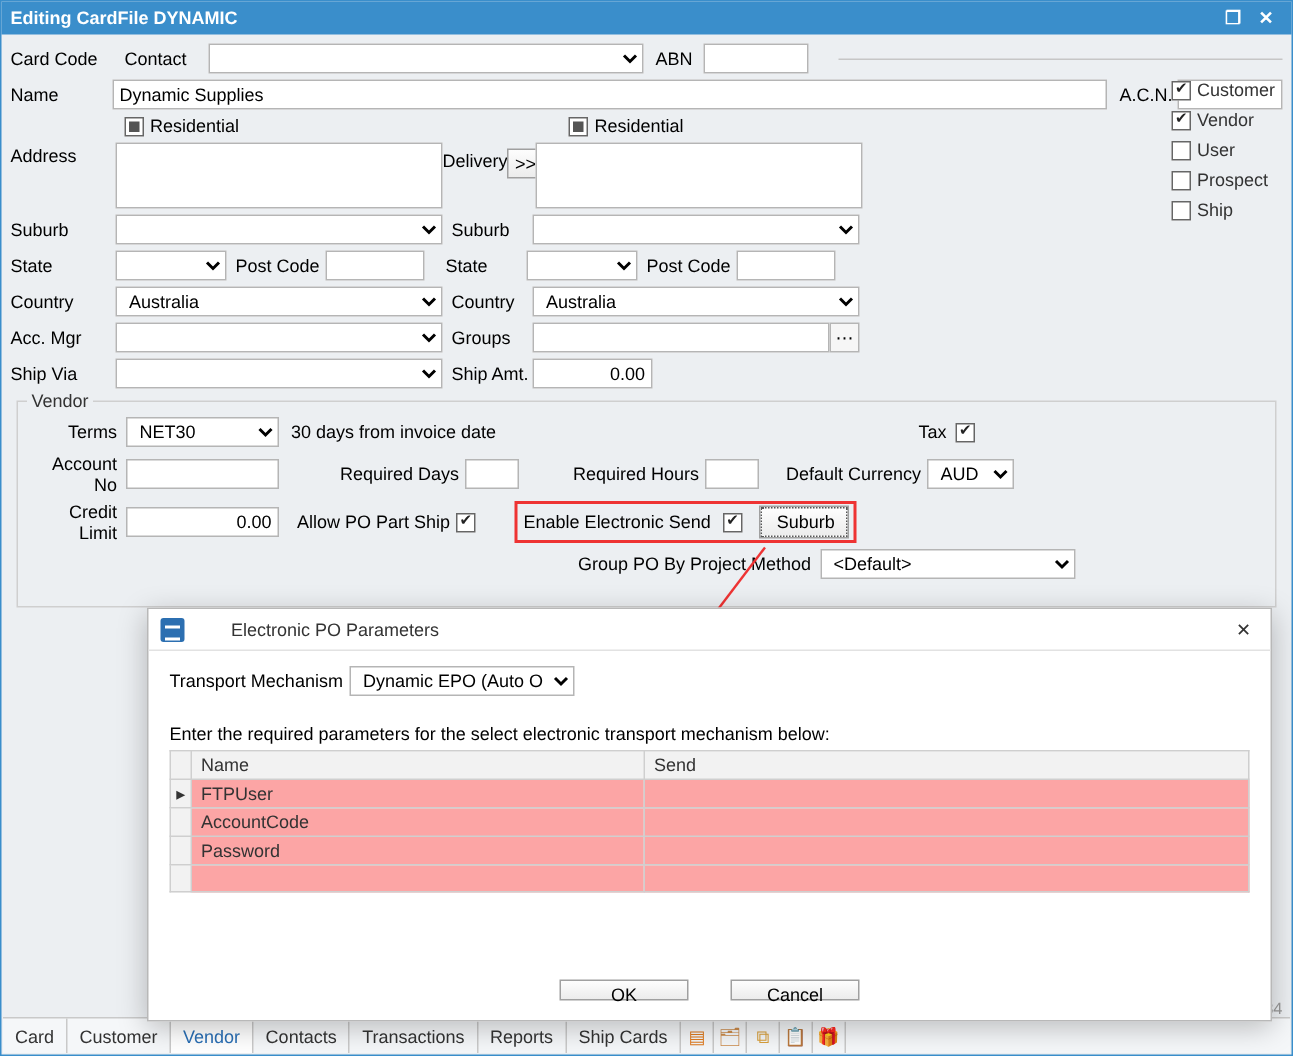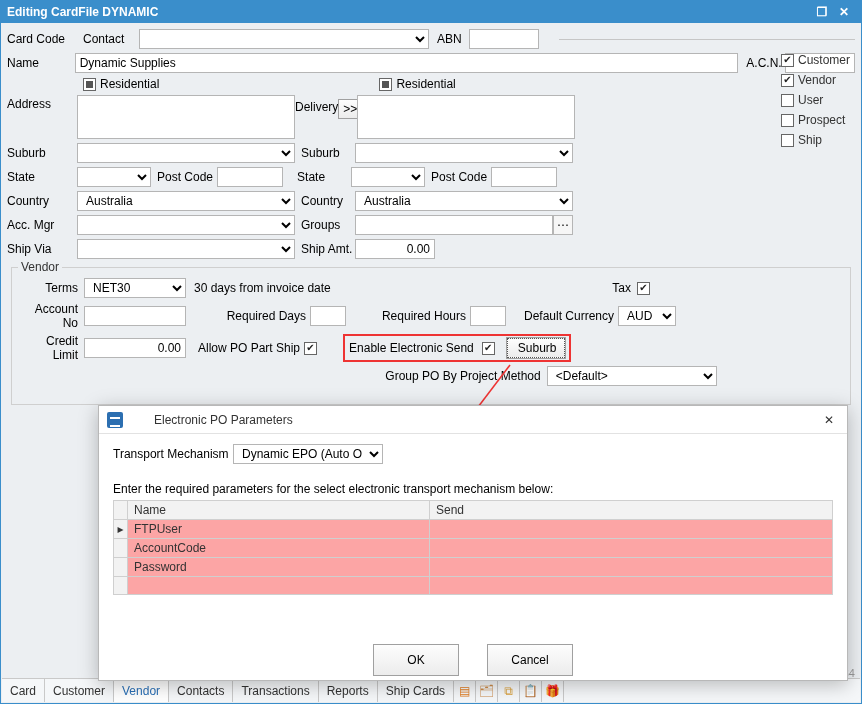--- a/index.html
+++ b/index.html
@@ -81,21 +81,21 @@
     display: inline-flex; align-items: center; justify-content: center;
   }
   .chk-sq .inner {
     width: 7px; height: 7px; background: #555;
   }
 
   .btn {
     border: 1px solid #a0a0a0;
     background: linear-gradient(#fdfdfd,#ececec);
     padding: 2px 14px;
-    height: 32px;
+    height: 14px;
     font-size: 12px;
     cursor: pointer;
   }
   .btn-small { height: 20px; padding: 1px 10px; }
 
   
   .roles {
     position: absolute;
     right: 8px;
     top: 30px;

